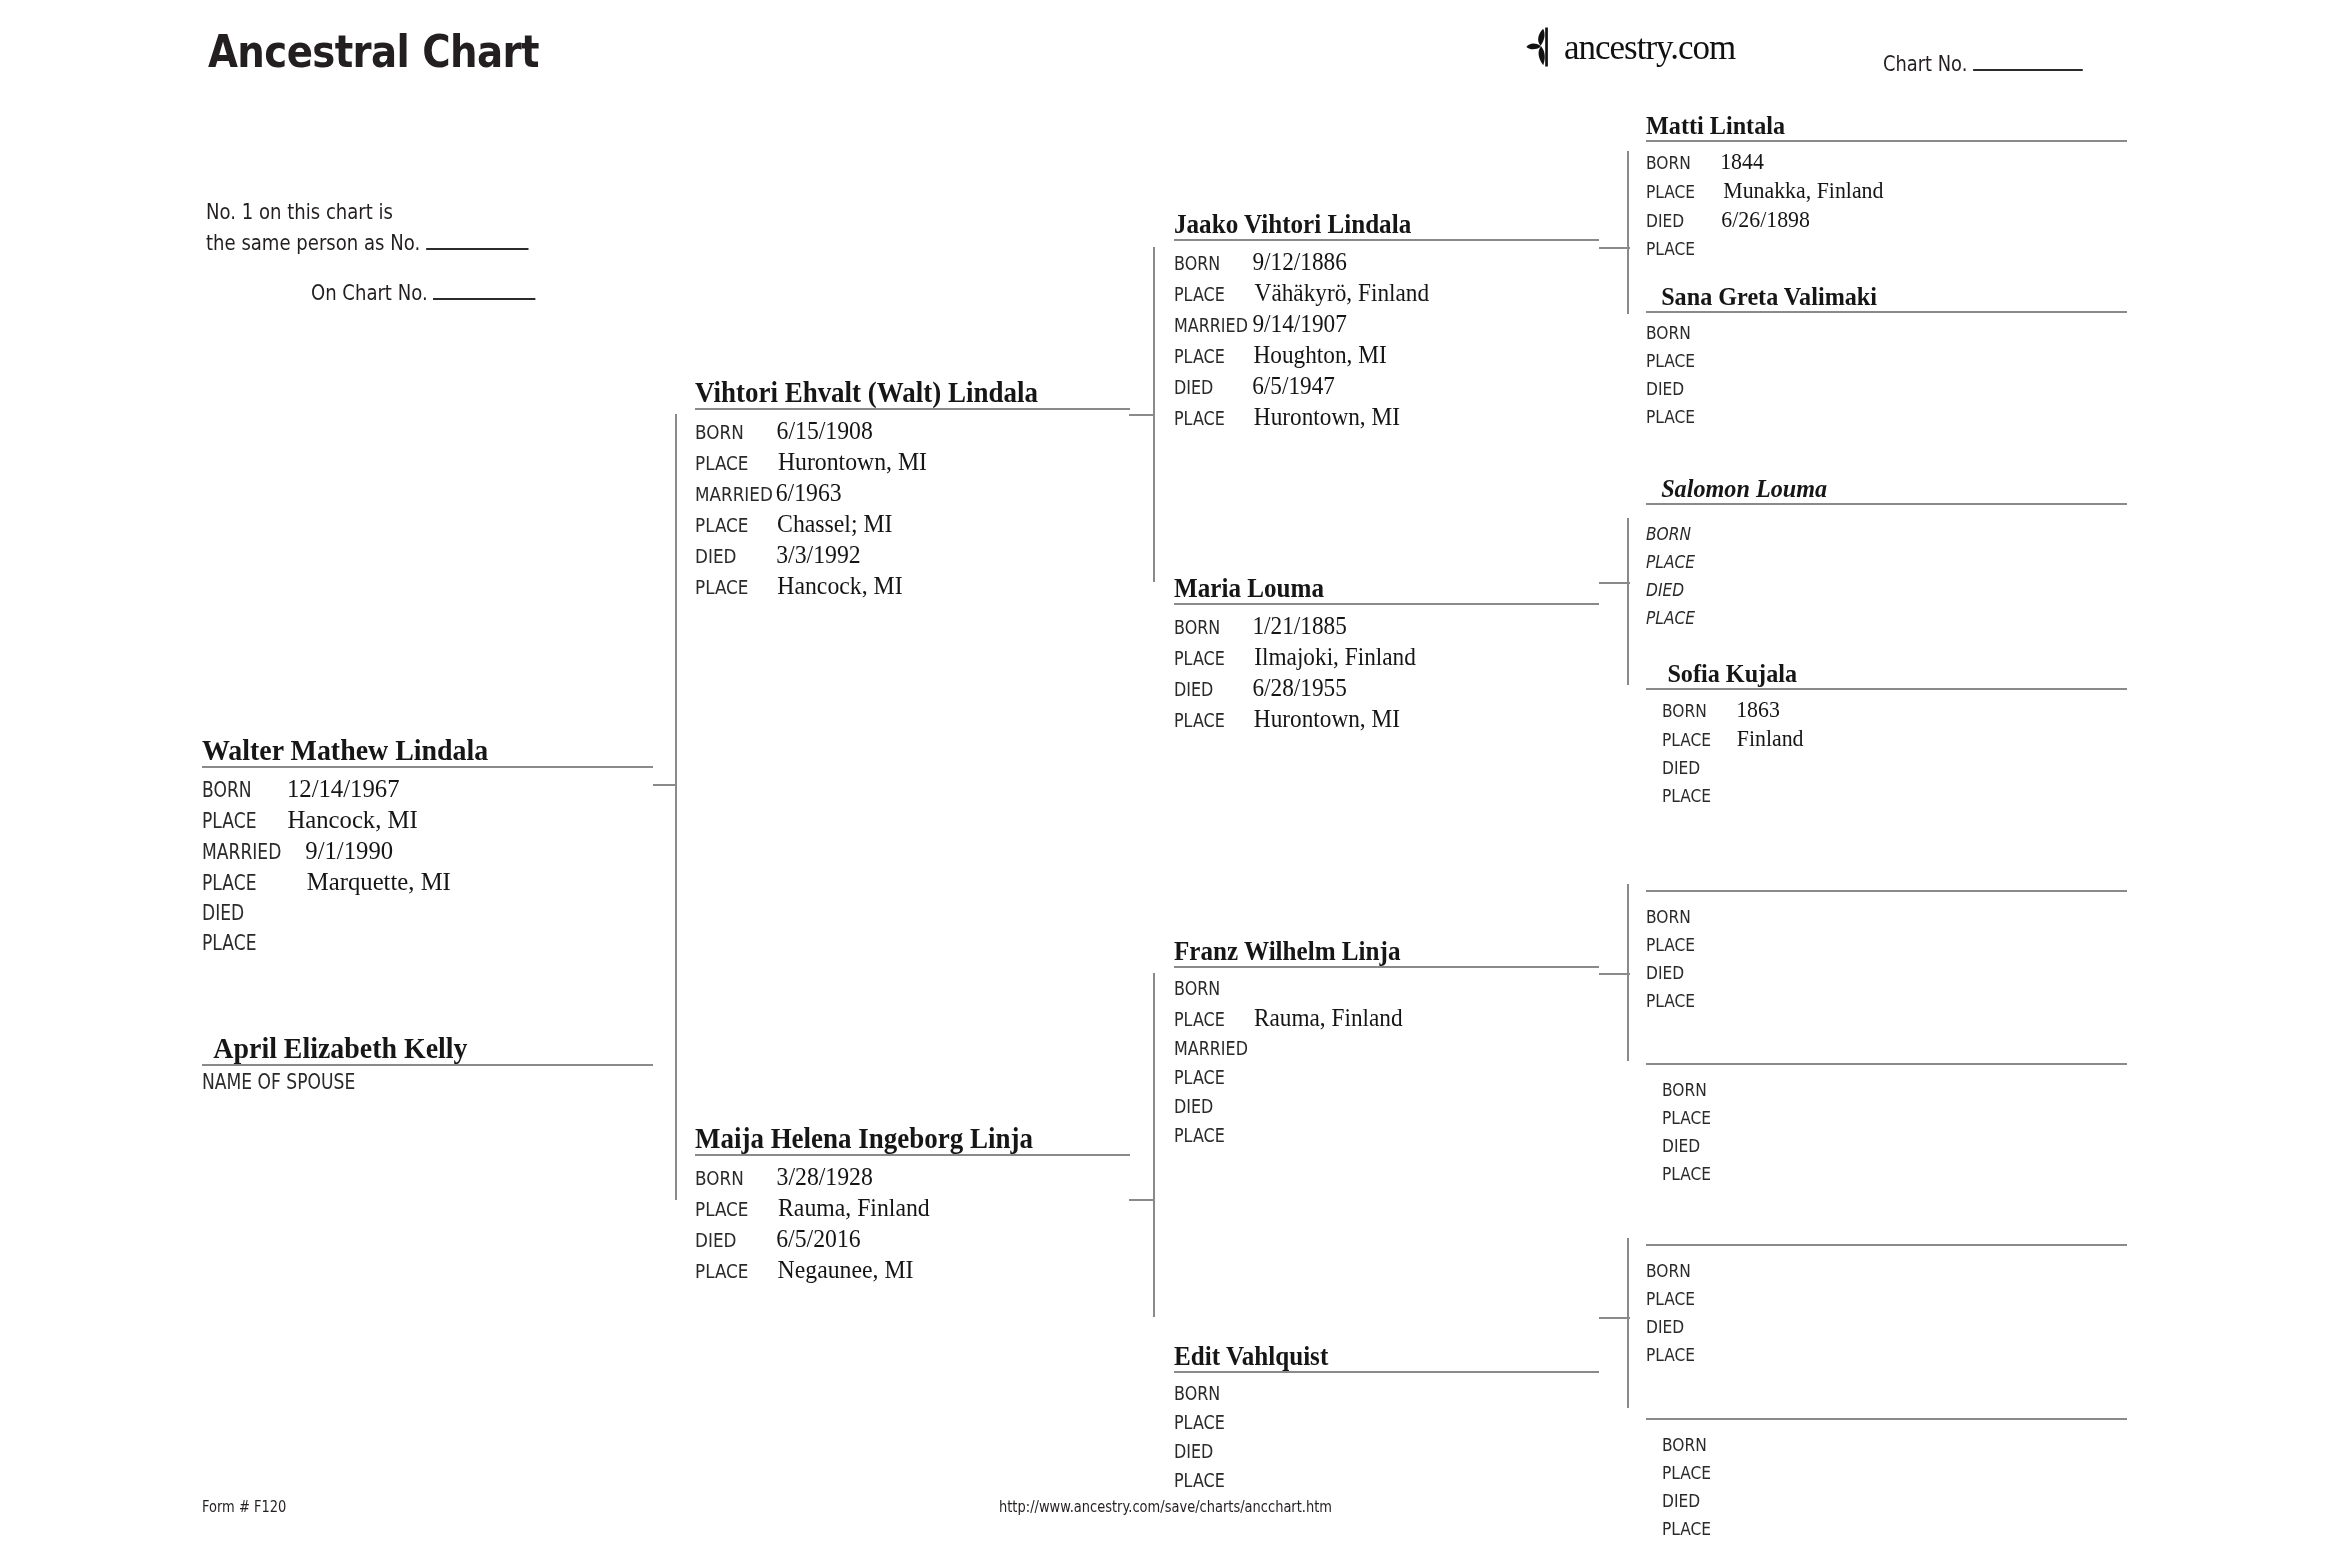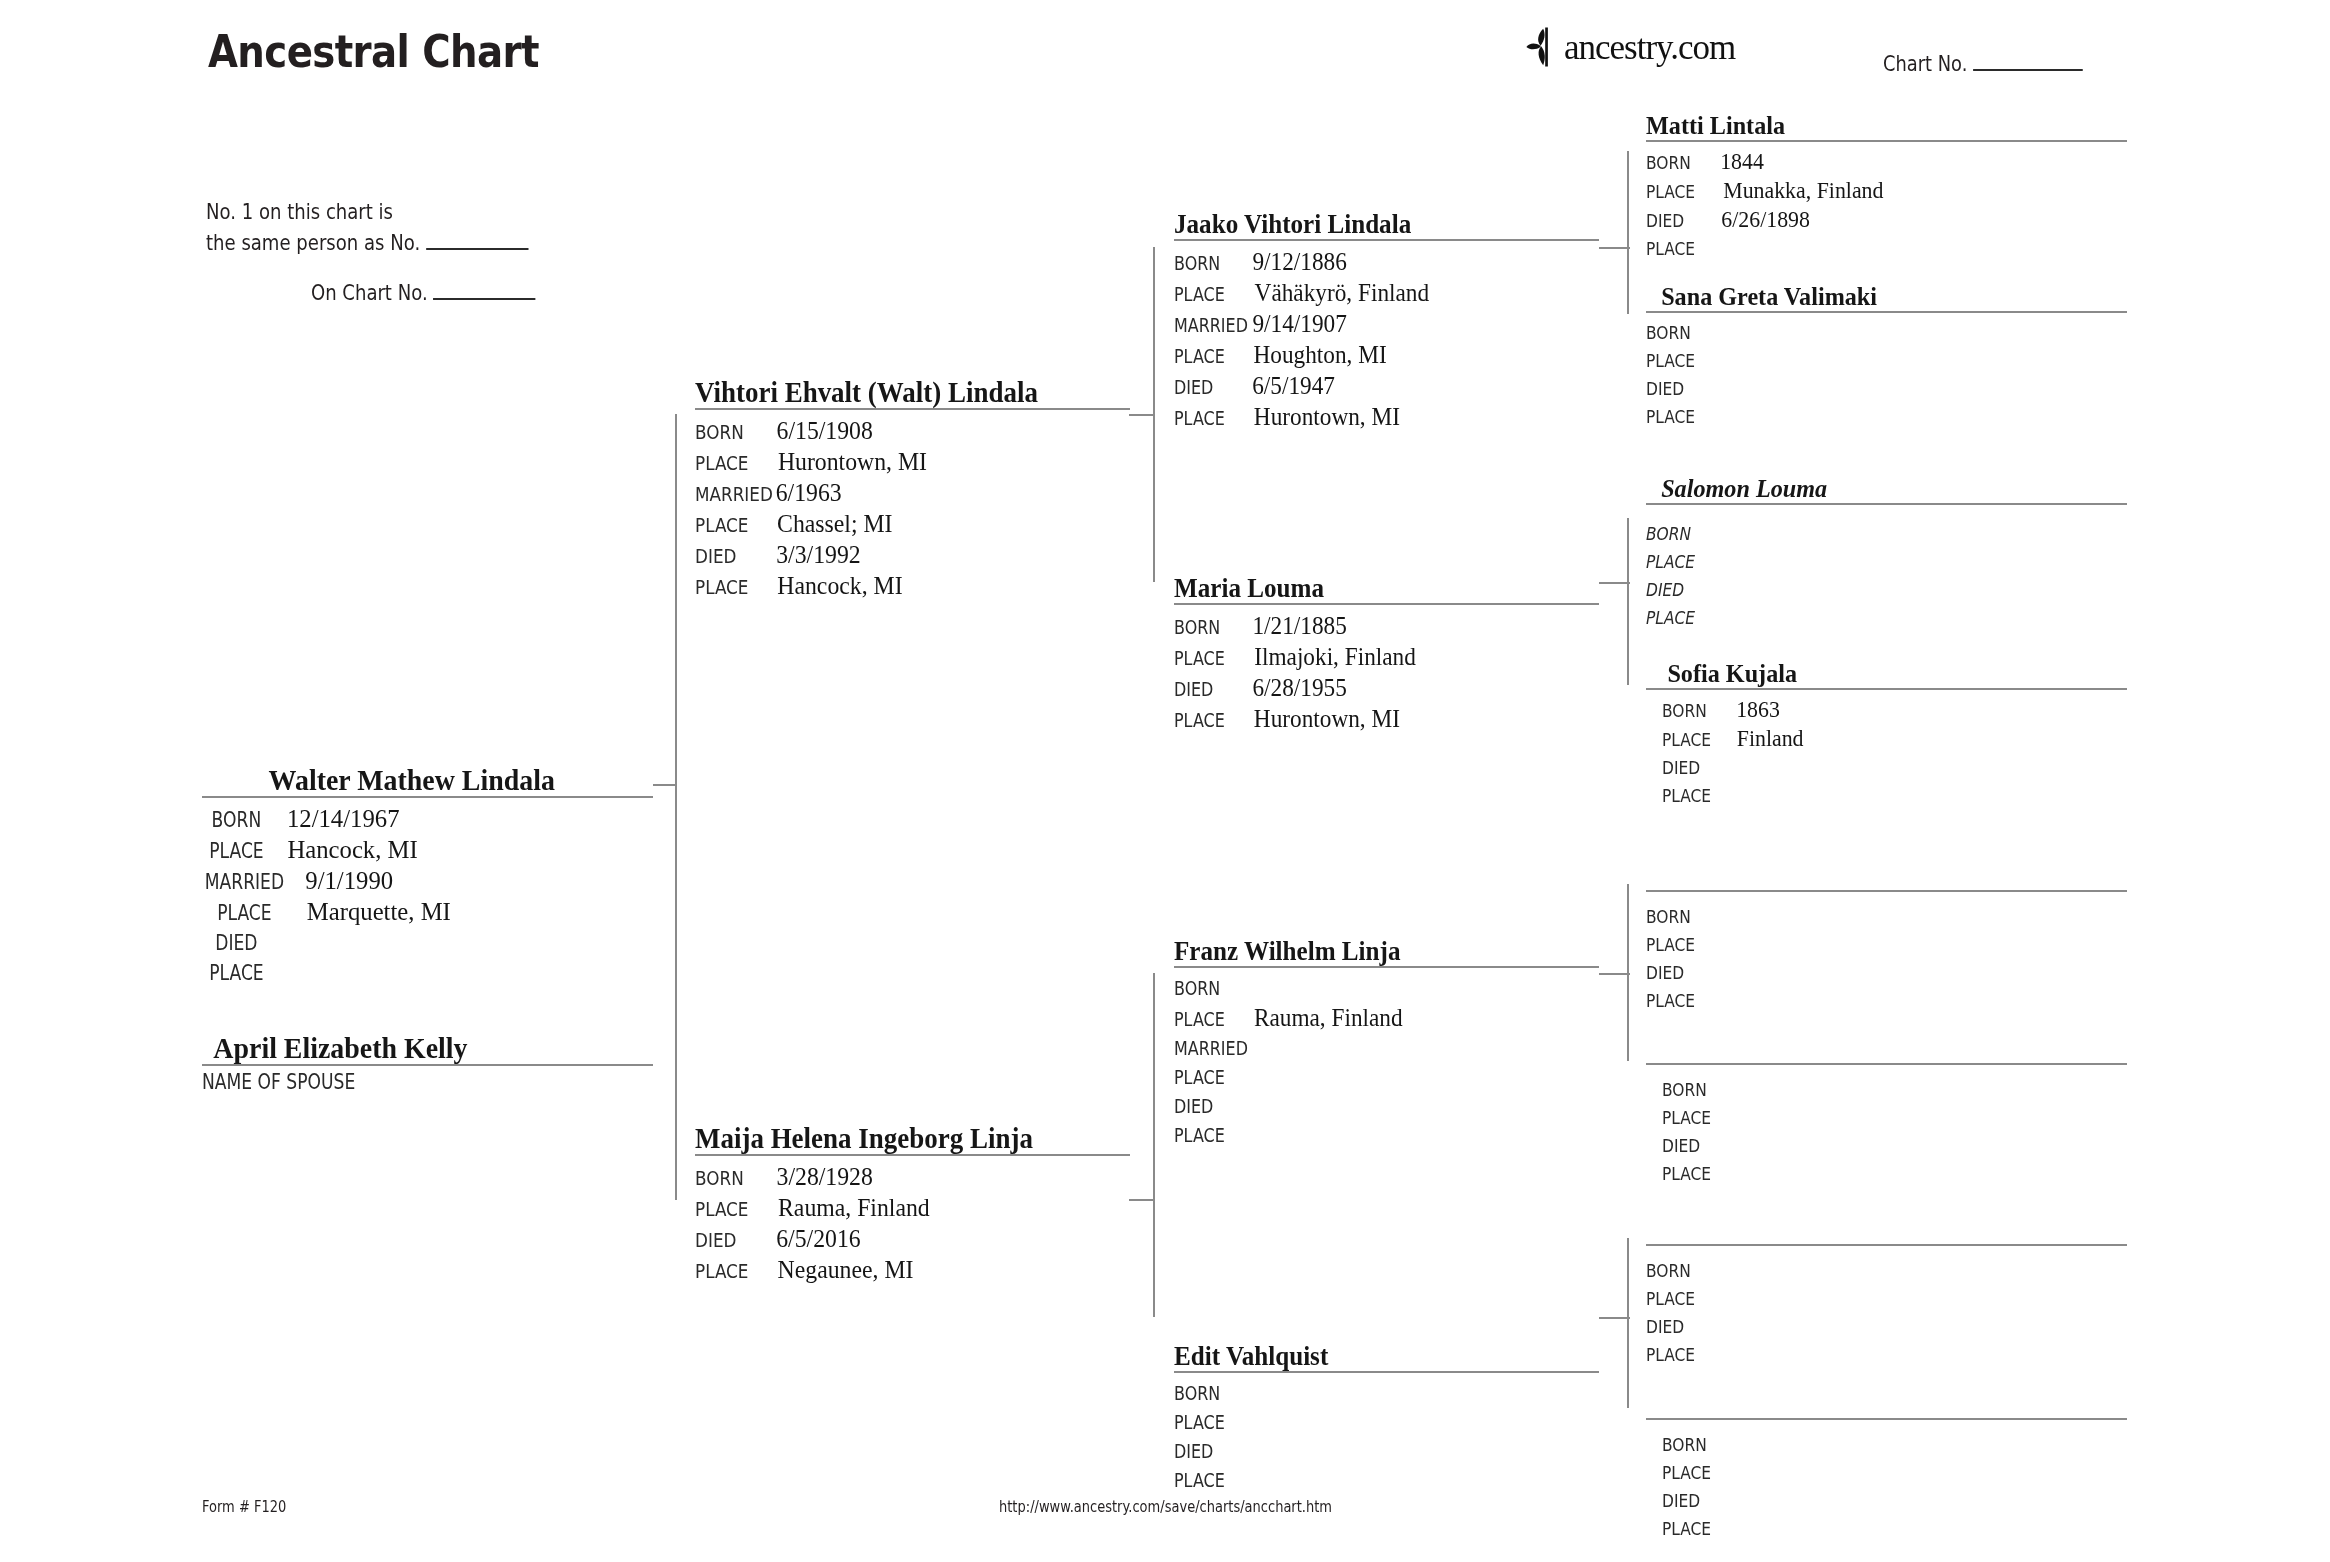--- a/index.html
+++ b/index.html
@@ -220,21 +220,21 @@
 
 <div class="hline" style="left:1599px; top:582px; width:31px;"></div>
 <div class="vline" style="left:1627px; top:518px; height:167px;"></div>
 
 <div class="hline" style="left:1599px; top:973px; width:31px;"></div>
 <div class="vline" style="left:1627px; top:884px; height:177px;"></div>
 
 <div class="hline" style="left:1599px; top:1317px; width:31px;"></div>
 <div class="vline" style="left:1627px; top:1238px; height:170px;"></div>
 
-<div class="person gen1" id="p1" style="left:202px; top:765px; width:451px;text-align:center;">
+<div class="person gen1" id="p1" style="left:202px; top:735px; width:451px;">
   <div class="pname">Walter Mathew Lindala</div>
   <div class="namerule"></div>
   <div class="fields">
     <div class="frow">
       <span class="flabel" style="width:82px;">BORN</span>
       <span class="fval">12/14/1967</span>
     </div>
     <div class="frow">
       <span class="flabel" style="width:82px;">PLACE</span>
       <span class="fval">Hancock, MI</span>

